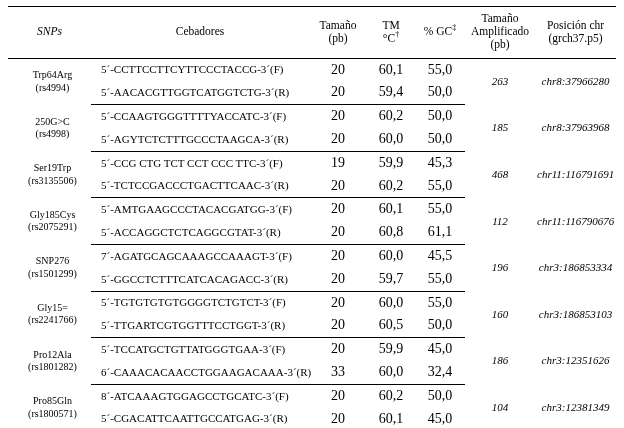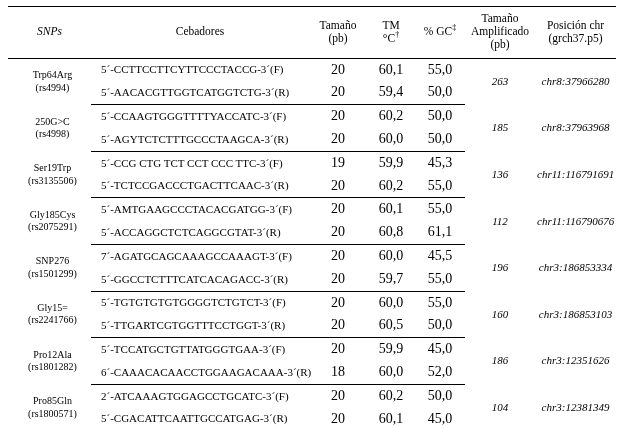--- a/index.html
+++ b/index.html
@@ -174,21 +174,21 @@
         </tr>
         <tr>
           <td class="snp-cell" rowspan="2">
             <span class="snp-name">Ser19Trp</span>
             <span class="snp-rs">(rs3135506)</span>
           </td>
           <td class="primer-cell">5´-CCG CTG TCT CCT CCC TTC-3´(F)</td>
           <td class="num-cell">19</td>
           <td class="num-cell">59,9</td>
           <td class="num-cell">45,3</td>
-          <td class="amp-cell" rowspan="2">136</td>
+          <td class="amp-cell" rowspan="2">468</td>
           <td class="pos-cell" rowspan="2">chr11:116791691</td>
         </tr>
         <tr class="group-end">
           <td class="primer-cell">5´-TCTCCGACCCTGACTTCAAC-3´(R)</td>
           <td class="num-cell">20</td>
           <td class="num-cell">60,2</td>
           <td class="num-cell">55,0</td>
         </tr>
         <tr>
           <td class="snp-cell" rowspan="2">
@@ -251,30 +251,30 @@
           </td>
           <td class="primer-cell">5´-TCCATGCTGTTATGGGTGAA-3´(F)</td>
           <td class="num-cell">20</td>
           <td class="num-cell">59,9</td>
           <td class="num-cell">45,0</td>
           <td class="amp-cell" rowspan="2">186</td>
           <td class="pos-cell" rowspan="2">chr3:12351626</td>
         </tr>
         <tr class="group-end">
           <td class="primer-cell">6´-CAAACACAACCTGGAAGACAAA-3´(R)</td>
-          <td class="num-cell">18</td>
-          <td class="num-cell">60,0</td>
-          <td class="num-cell">52,0</td>
+          <td class="num-cell">33</td>
+          <td class="num-cell">60,0</td>
+          <td class="num-cell">32,4</td>
         </tr>
         <tr>
           <td class="snp-cell" rowspan="2">
             <span class="snp-name">Pro85Gln</span>
             <span class="snp-rs">(rs1800571)</span>
           </td>
-          <td class="primer-cell">2´-ATCAAAGTGGAGCCTGCATC-3´(F)</td>
+          <td class="primer-cell">8´-ATCAAAGTGGAGCCTGCATC-3´(F)</td>
           <td class="num-cell">20</td>
           <td class="num-cell">60,2</td>
           <td class="num-cell">50,0</td>
           <td class="amp-cell" rowspan="2">104</td>
           <td class="pos-cell" rowspan="2">chr3:12381349</td>
         </tr>
         <tr class="group-end">
           <td class="primer-cell">5´-CGACATTCAATTGCCATGAG-3´(R)</td>
           <td class="num-cell">20</td>
           <td class="num-cell">60,1</td>

